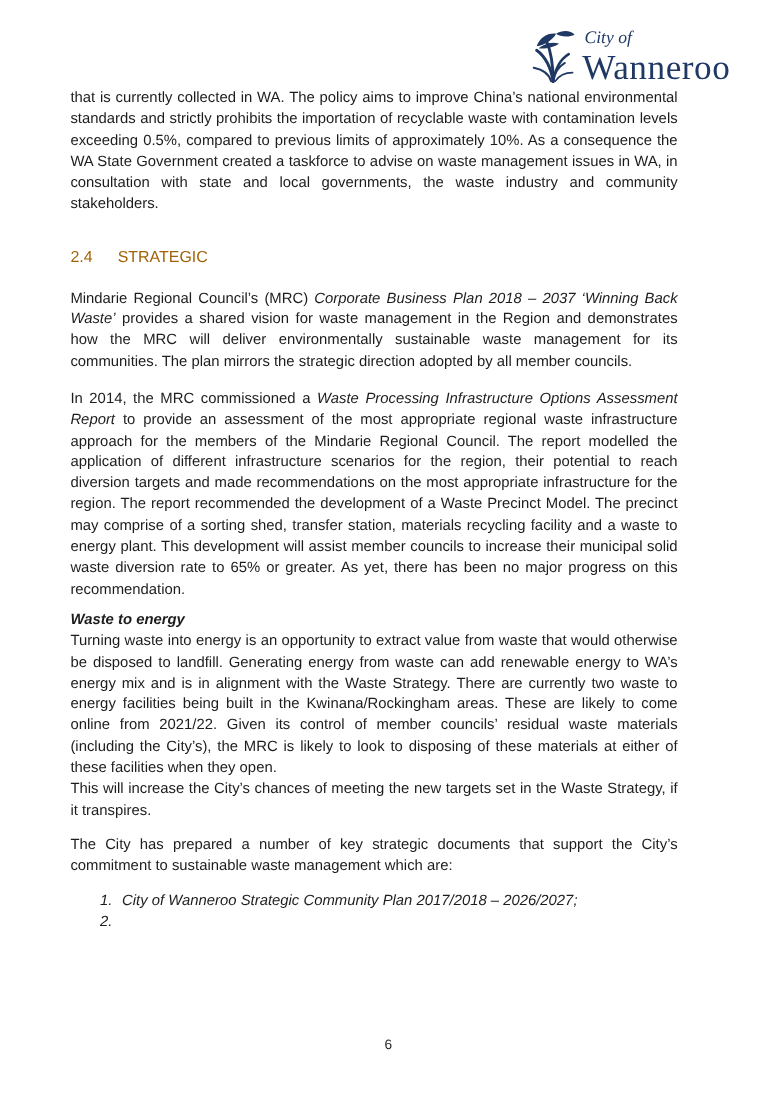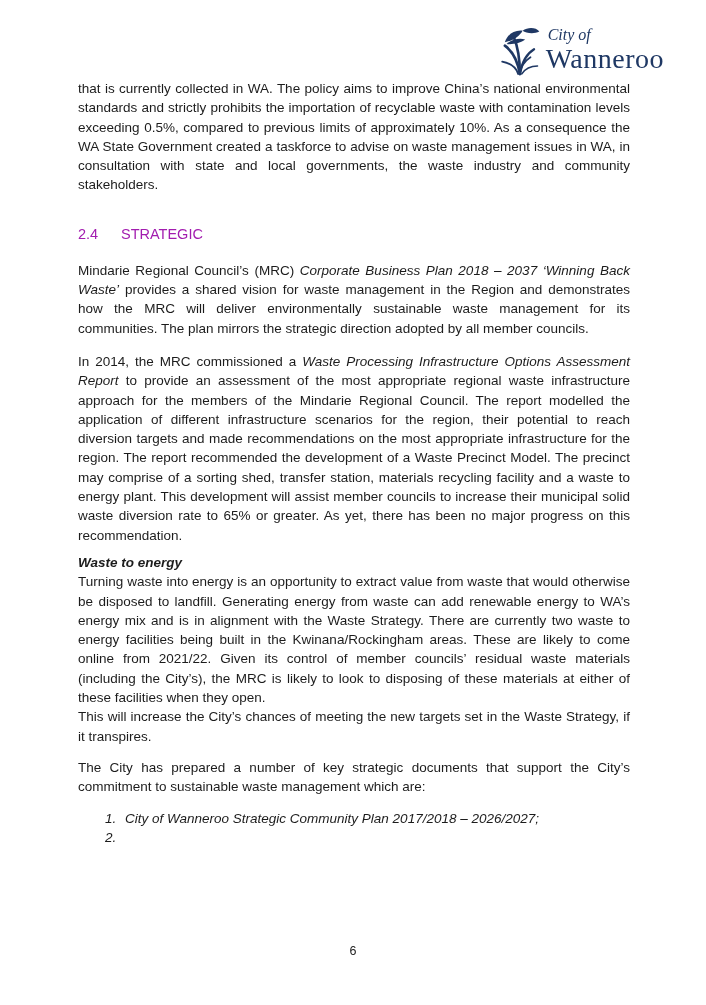--- a/index.html
+++ b/index.html
@@ -12,37 +12,37 @@
     color:#1c1c1c;
     overflow:hidden;
   }
   
   .header { position:absolute; top:22px; right:42px; }
   .logo { display:flex; align-items:flex-start; }
   .logo-icon { width:46px; height:50px; margin-right:4px; margin-top:4px; }
   .logo-icon svg { width:100%; height:100%; }
   .logo-text { display:flex; flex-direction:column; color:#1F3864; font-family:"Liberation Serif", serif; line-height:1; }
   .logo-line1 { font-style:italic; font-size:16px; margin-top:5px; margin-left:2px; }
-  .logo-line2 { font-size:28px; margin-top:2px; letter-spacing:0.5px; }
+  .logo-line2 { font-size:32px; margin-top:2px; letter-spacing:0.5px; }
   
-  .content { position:absolute; top:79px; left:78px; width:552px; }
+  .content { position:absolute; top:79px; left:64px; width:552px; }
   .para {
     font-size:13.5px;
     line-height:19.3px;
     text-align:justify;
   }
   .mb-lg { margin-bottom:29px; }
   .mb-md { margin-bottom:14px; }
   .mb-sm { margin-bottom:8px; }
   .mb-xs { margin-bottom:12px; }
   .heading {
     font-size:14.5px;
     line-height:20px;
     font-weight:normal;
-    color:#a21caf;
+    color:#a16207;
     display:flex;
   }
   .heading .hnum { width:43px; flex:0 0 43px; }
   .h24 { margin-bottom:17px; }
   .h25 { margin-bottom:14px; }
   .wte-heading {
     font-size:13.5px;
     line-height:19.3px;
     font-weight:bold;
     font-style:italic;

